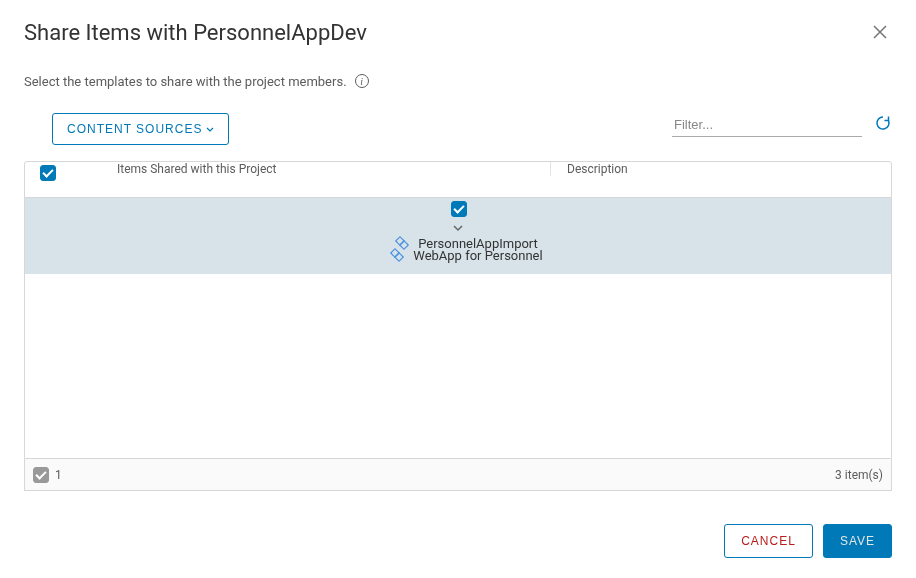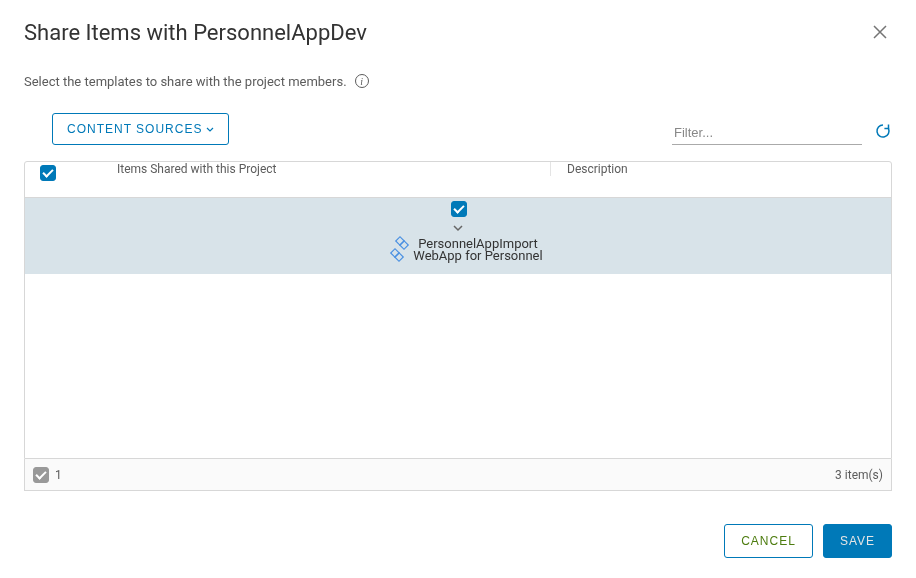--- a/index.html
+++ b/index.html
@@ -47,21 +47,21 @@
     align-items: center;
     justify-content: center;
     font-size: 10px;
     font-style: italic;
     font-family: serif;
     color: #5c5c5c;
   }
   .controls-row {
     display: flex;
     justify-content: space-between;
-    align-items: flex-end;
+    align-items: flex-start;
     margin-top: 24px;
     padding-left: 28px;
   }
   .content-sources-btn {
     border: 1px solid #0079b8;
     background: #fff;
     color: #0079b8;
     font-size: 12px;
     letter-spacing: 1px;
     padding: 8px 14px;
@@ -196,21 +196,21 @@
   .btn {
     font-size: 12px;
     letter-spacing: 1px;
     padding: 9px 16px;
     border-radius: 3px;
     cursor: pointer;
   }
   .btn-cancel {
     background: #fff;
     border: 1px solid #0079b8;
-    color: #4d7c0f;
+    color: #b91c1c;
   }
   .btn-save {
     background: #0079b8;
     border: 1px solid #0079b8;
     color: #e5e5e5;
   }
   .chevron-down-sm {
     color: #666;
     cursor: pointer;
   }

